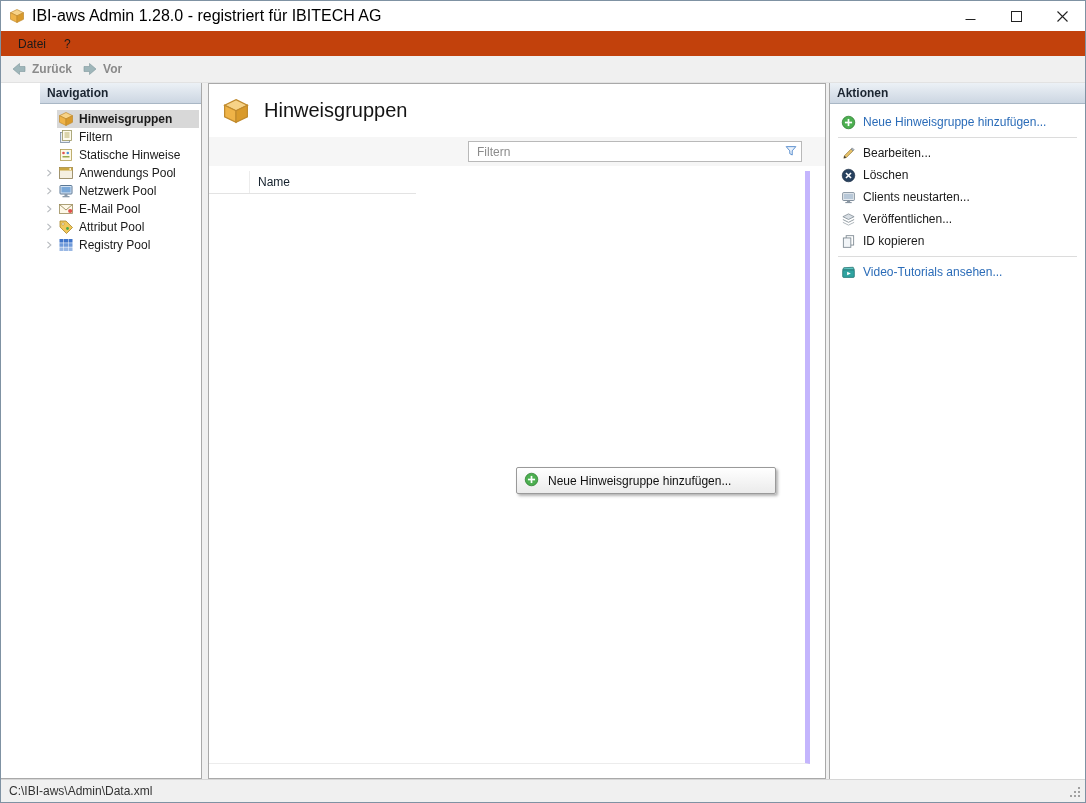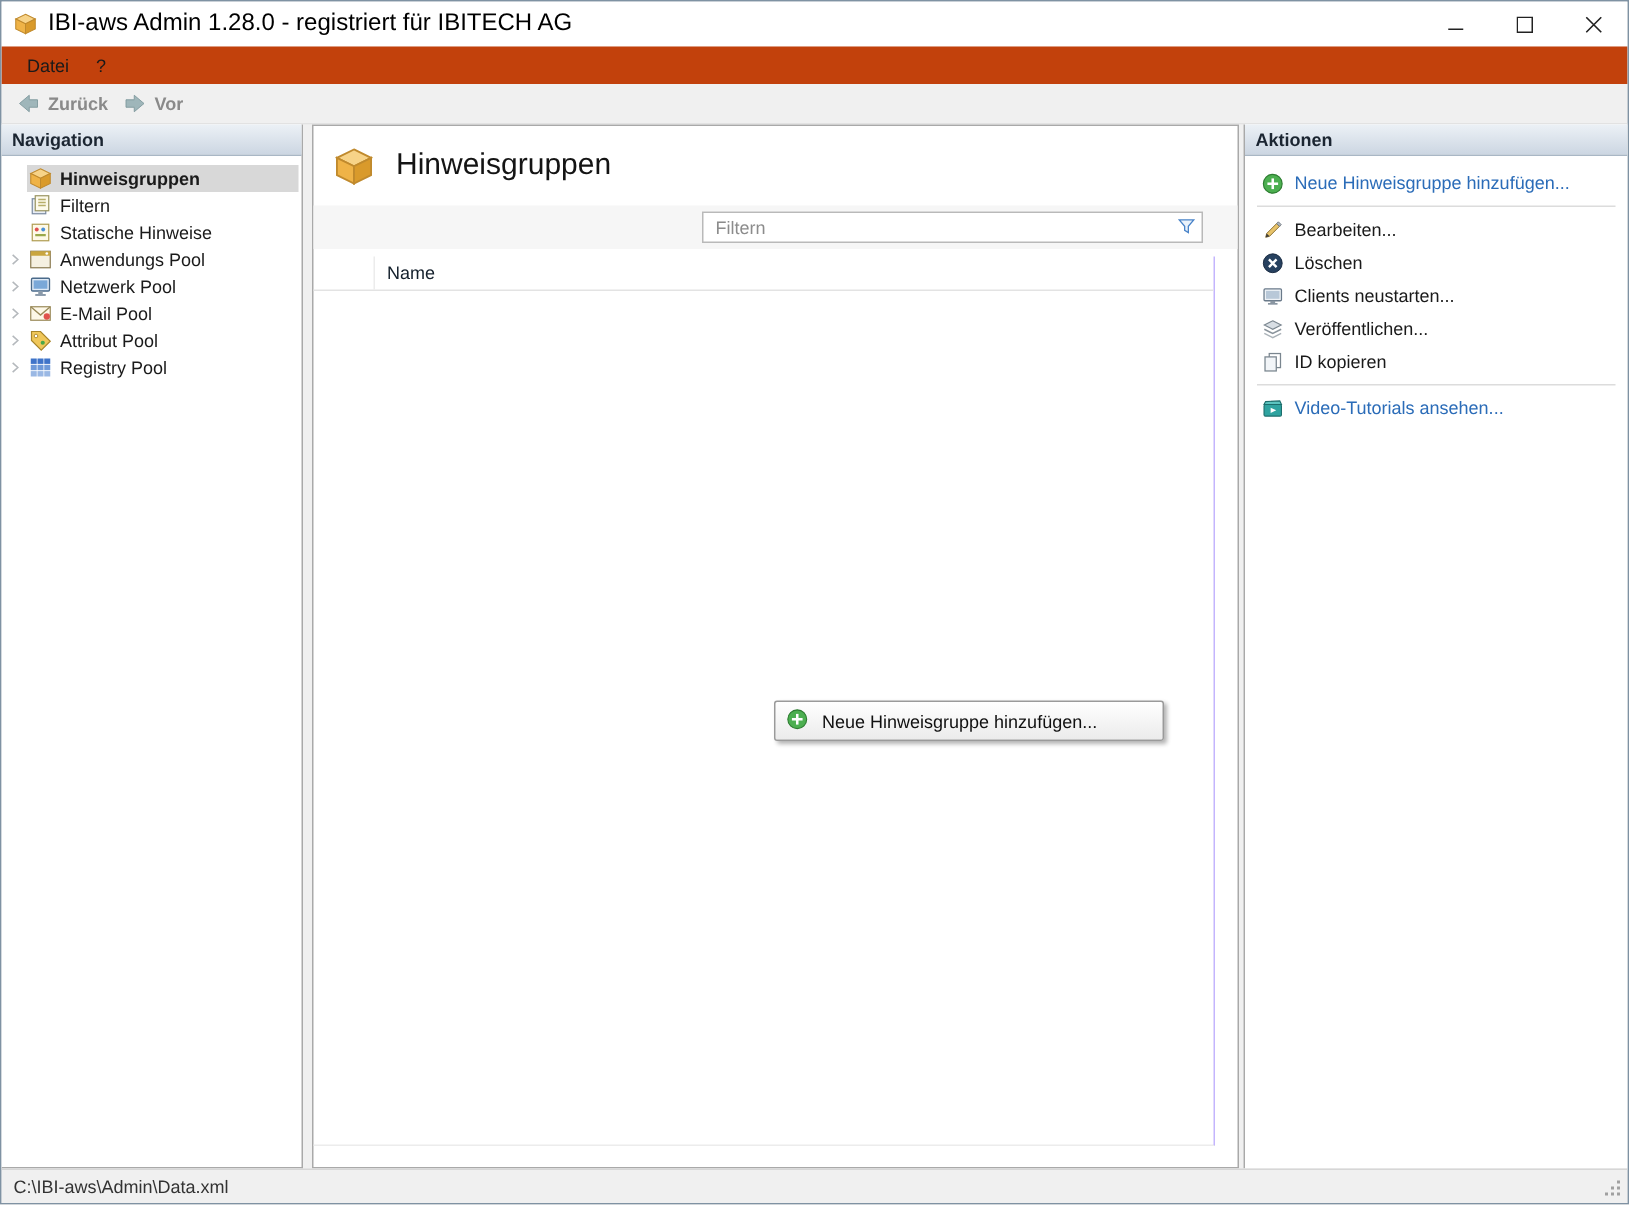--- a/index.html
+++ b/index.html
@@ -18,21 +18,21 @@
   .menubar { height:25px; background:#c2410c; display:flex; align-items:center; padding-left:8px; flex:0 0 auto; }
   .menu-item { padding:4px 9px; color:#1a1a1a; }
 
   
   .toolbar { height:27px; background:#f0f0f0; border-bottom:1px solid #e2e2e2; display:flex; align-items:center; padding-left:7px; flex:0 0 auto;font-weight:bold; }
   .tool-btn { display:flex; align-items:center; gap:5px; color:#8a8a8a; padding:2px 7px 2px 3px; }
 
   
   .workspace { flex:1 1 auto; min-height:0; display:flex; background:#f0f0f0; }
   .panel-header { height:21px; flex:0 0 auto; background:linear-gradient(#ecf1f6,#ccd6e2); border-bottom:1px solid #a9b7c5; font-weight:bold; color:#1b2531; padding:0 7px; line-height:20px; }
-  .nav-panel { width:201px; flex:0 0 auto; background:#fff; border-right:1px solid #a9a9a9; border-bottom:1px solid #a9a9a9; display:flex; flex-direction:column; }
+  .nav-panel { width:201px; flex:0 0 auto; background:#fff; border-right:1px solid #a9a9a9; border-bottom:1px solid #a9a9a9; display:flex; flex-direction:column;padding-left:39px; }
   .gap1 { width:6px; flex:0 0 auto; }
   .gap2 { width:3px; flex:0 0 auto; }
   .content-panel { flex:1 1 auto; min-width:0; background:#fff; border:1px solid #a9a9a9; position:relative; display:flex; flex-direction:column; }
   .actions-panel { width:256px; flex:0 0 auto; background:#fff; border-left:1px solid #a9a9a9; display:flex; flex-direction:column; }
 
   
   .nav-list { padding-top:6px; }
   .nav-item { height:18px; display:flex; align-items:center; cursor:default; }
   .chev-slot { width:17px; flex:0 0 auto; display:flex; justify-content:center; align-items:center; }
   .row-main { flex:1; display:flex; align-items:center; height:18px; margin-right:2px; gap:5px; padding-left:1px; }
@@ -41,21 +41,21 @@
 
   
   .content-header { height:53px; flex:0 0 auto; display:flex; align-items:center; padding-left:13px; }
   .big-icon { width:28px; height:28px; display:flex; }
   .page-title { margin-left:14px; font-size:20px; color:#141414; }
   .filter-row { height:29px; flex:0 0 auto; background:#f6f6f6; display:flex; align-items:center; justify-content:flex-end; padding-right:23px; }
   .filter-box { position:relative; width:334px; height:21px; }
   .filter-input { width:100%; height:100%; border:1px solid #b9b9b9; padding:0 24px 0 8px; font-family:"Liberation Sans", sans-serif; font-size:12px; color:#333; background:#fff; outline:none; }
   .filter-input::placeholder { color:#8c8c8c; }
   .funnel { position:absolute; right:4px; top:3px; display:flex; }
-  .table-zone { flex:1 1 auto; min-height:0; margin:5px 15px 14px 0; border-right:1px solid #c4b5fd; border-bottom:1px solid #ececec; display:flex; flex-direction:column; }
+  .table-zone { flex:1 1 auto; min-height:0; margin:5px 15px 14px 0; border-right:5px solid #c4b5fd; border-bottom:1px solid #ececec; display:flex; flex-direction:row; }
   .table-header { height:23px; flex:0 0 auto; display:flex; border-bottom:1px solid #e3e3e3; color:#14202c; }
   .th { padding:4px 0 0 8px; height:100%; border-left:1px solid #ececec; }
   .th0 { width:40px; border-left:none; }
   .th1 { width:167px; }
   .th2 { flex:1; }
   .table-body { flex:1; }
   .float-btn { position:absolute; left:307px; top:383px; width:260px; height:27px; background:linear-gradient(#ffffff,#ebebeb); border:1px solid #9a9a9a; border-radius:2px; box-shadow:2px 2px 3px rgba(0,0,0,0.3); display:flex; align-items:center; padding-left:7px; gap:9px; cursor:default; }
   .float-btn .lbl { color:#101010; }
 
   

